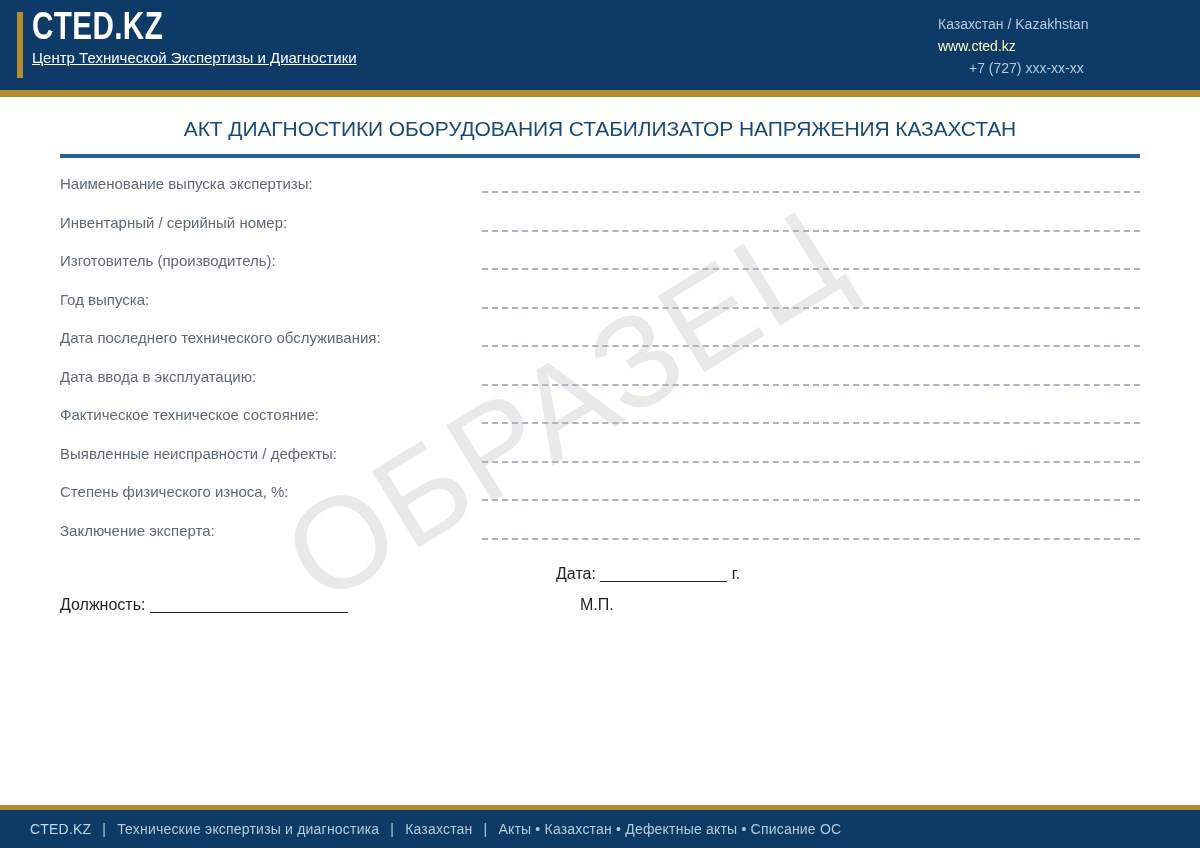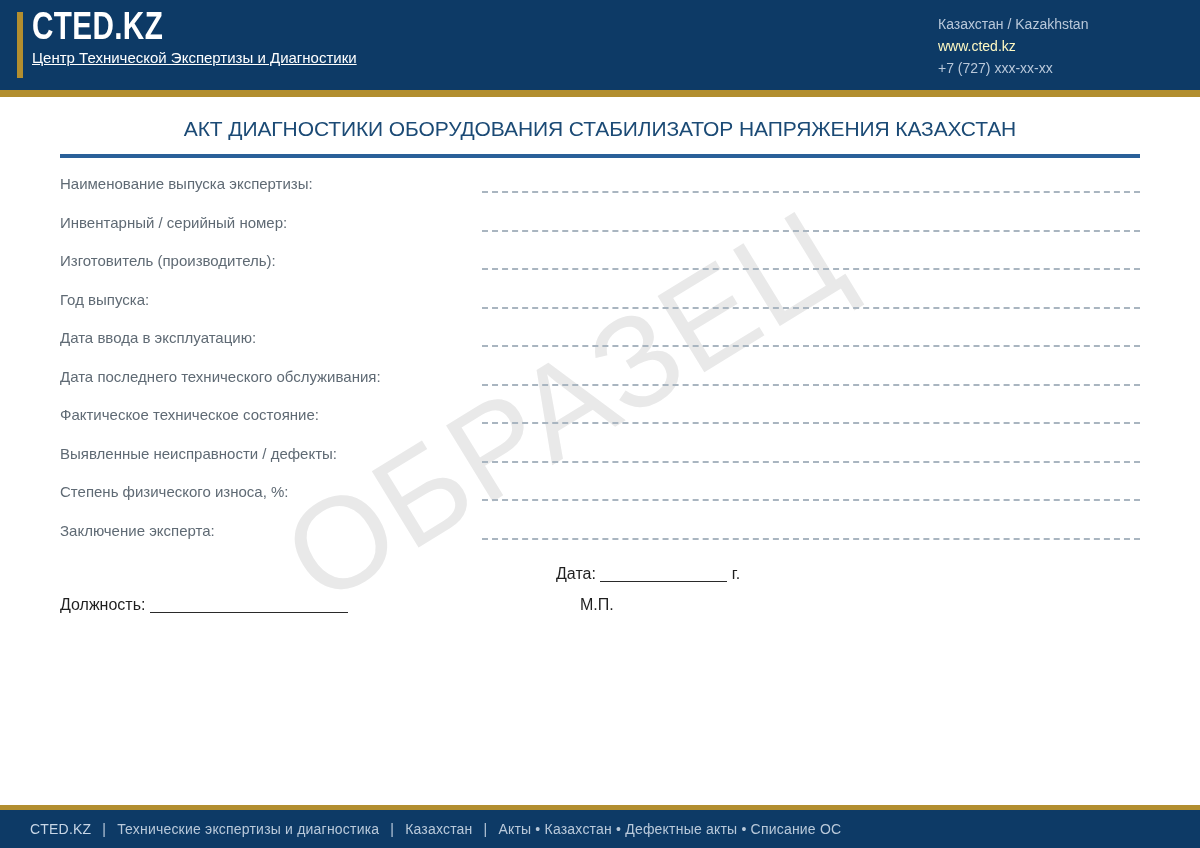--- a/index.html
+++ b/index.html
@@ -33,21 +33,21 @@
   .brand-subtitle {
     position:absolute; left:32px; top:49px;
     font-size:15px; color:#ffffff; white-space:nowrap;text-decoration:underline;
   }
   .header-contacts {
     position:absolute; left:938px; top:13px;
     font-size:14px; line-height:22px; white-space:nowrap;
   }
   .hc-region { color:#b9c8da; }
   .hc-site   { color:#fef9c3; cursor:pointer; }
-  .hc-phone  { color:#b9c8da; }
+  .hc-phone  { color:#b9c8da;margin-left:31px; }
 
   
   .watermark {
     position:absolute; left:225px; top:340px;
     width:680px; height:132px;
     font-size:130px; line-height:130px; font-weight:400;
     letter-spacing:2px; color:#e9e9e9;
     transform:rotate(-31.5deg);
     white-space:nowrap; text-align:center;
     z-index:0; pointer-events:none;
@@ -135,25 +135,25 @@
       </div>
       <div class="field-row">
         <span class="field-label">Изготовитель (производитель):</span>
         <span class="field-fill"></span>
       </div>
       <div class="field-row">
         <span class="field-label">Год выпуска:</span>
         <span class="field-fill"></span>
       </div>
       <div class="field-row">
-        <span class="field-label">Дата ввода в эксплуатацию:</span>
+        <span class="field-label">Дата последнего технического обслуживания:</span>
         <span class="field-fill"></span>
       </div>
       <div class="field-row">
-        <span class="field-label">Дата последнего технического обслуживания:</span>
+        <span class="field-label">Дата ввода в эксплуатацию:</span>
         <span class="field-fill"></span>
       </div>
       <div class="field-row">
         <span class="field-label">Фактическое техническое состояние:</span>
         <span class="field-fill"></span>
       </div>
       <div class="field-row">
         <span class="field-label">Выявленные неисправности / дефекты:</span>
         <span class="field-fill"></span>
       </div>

